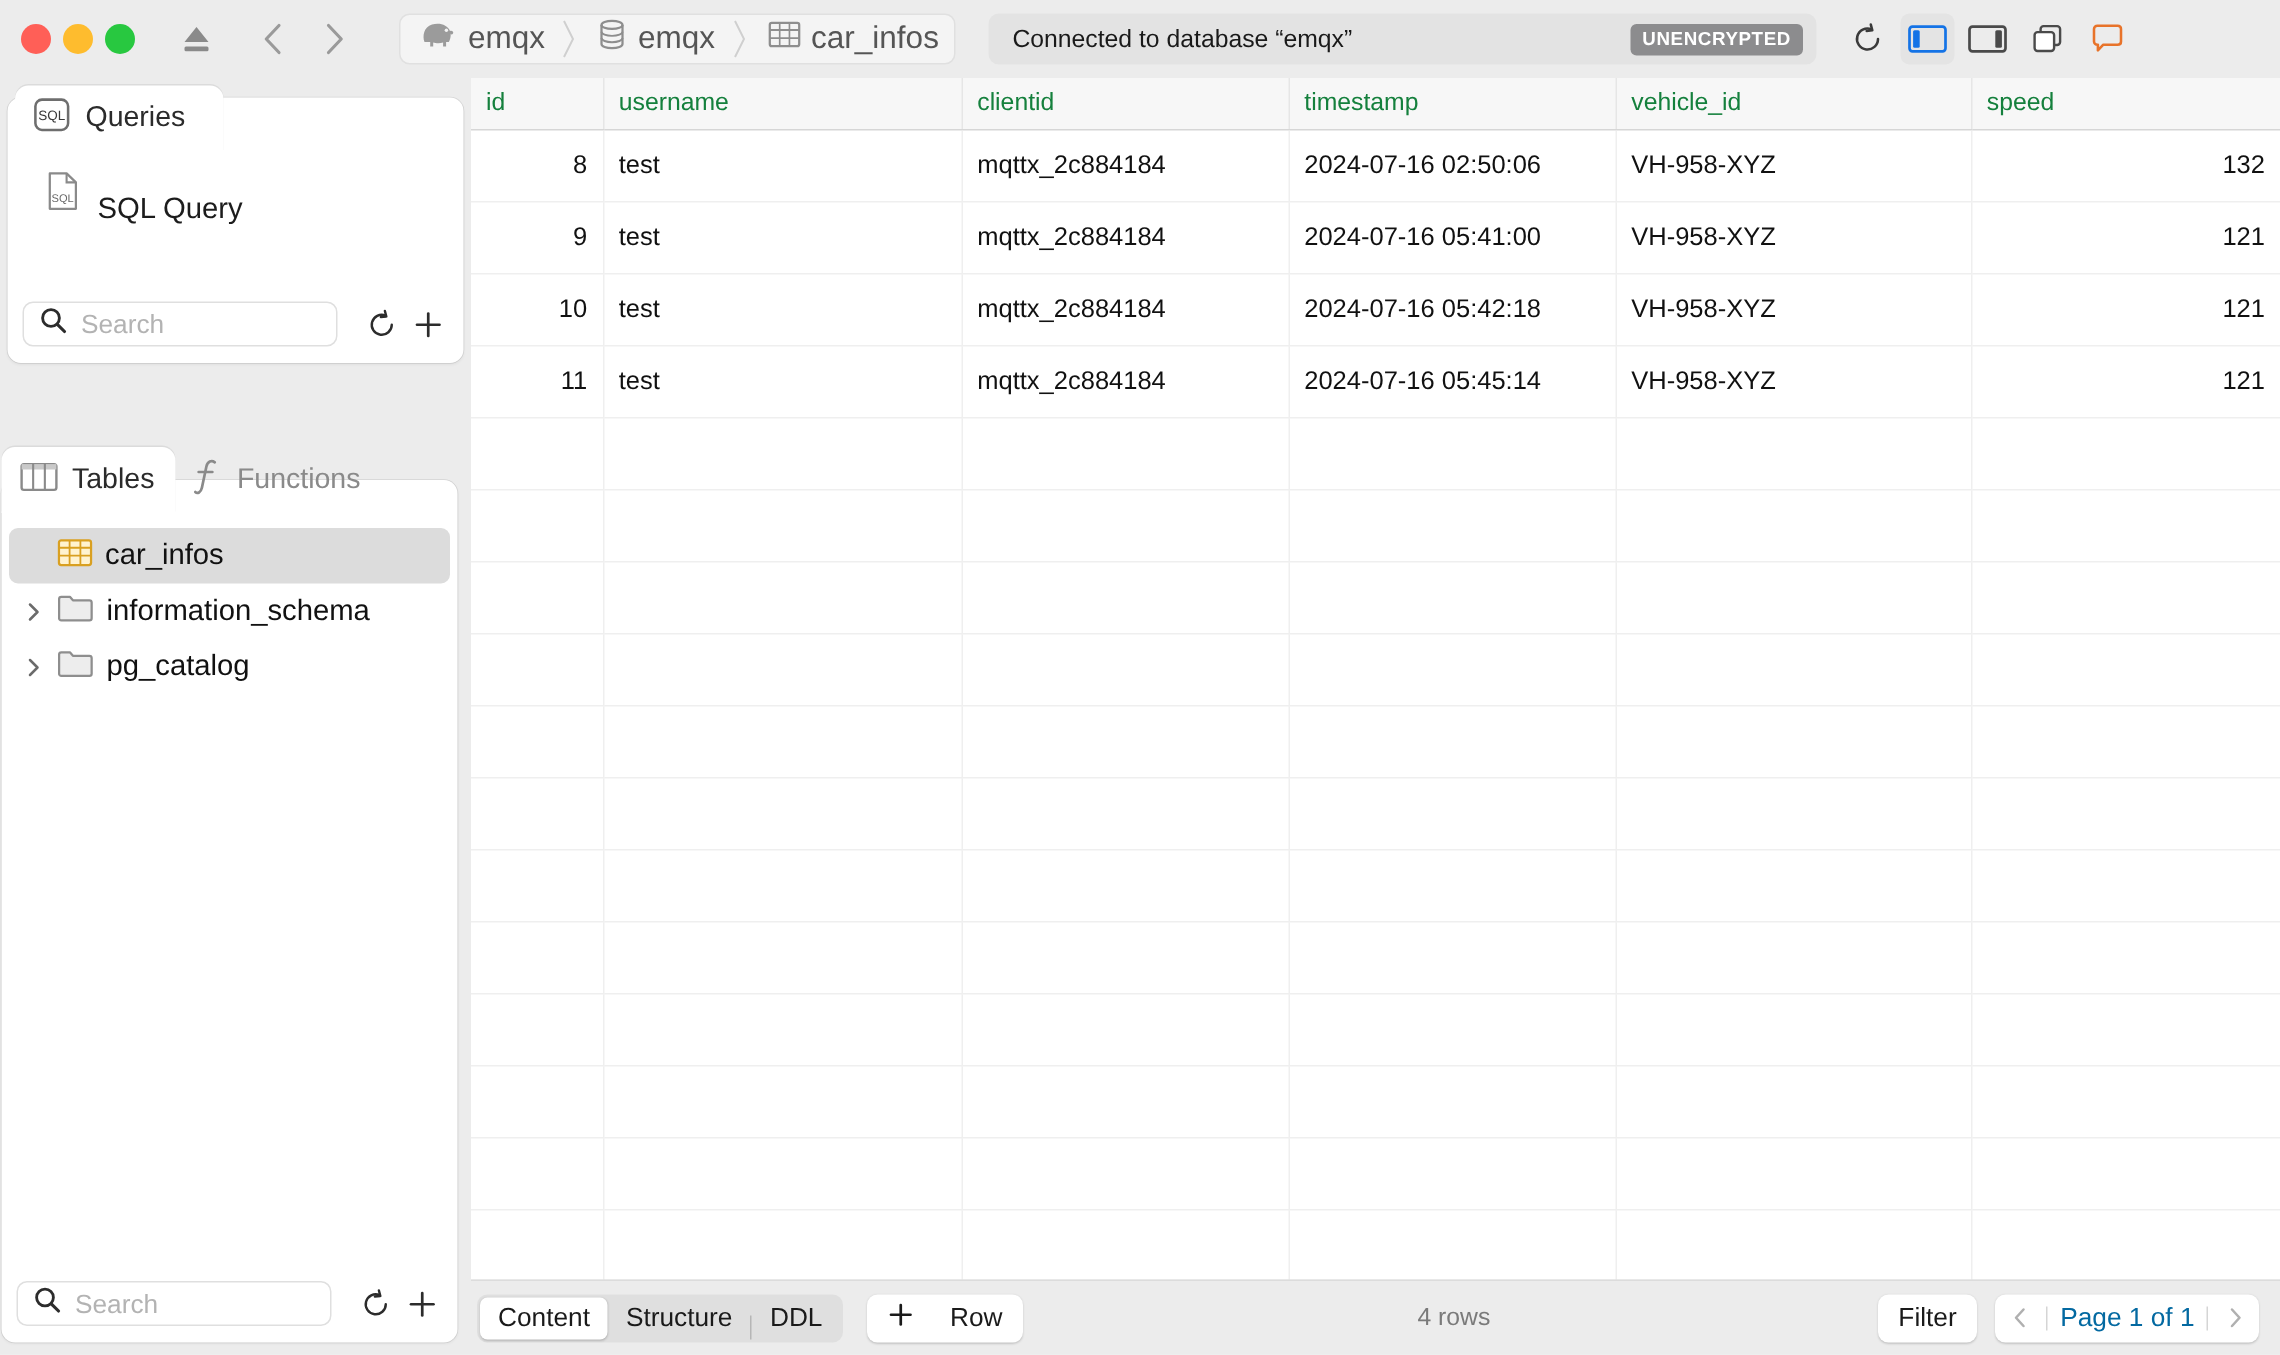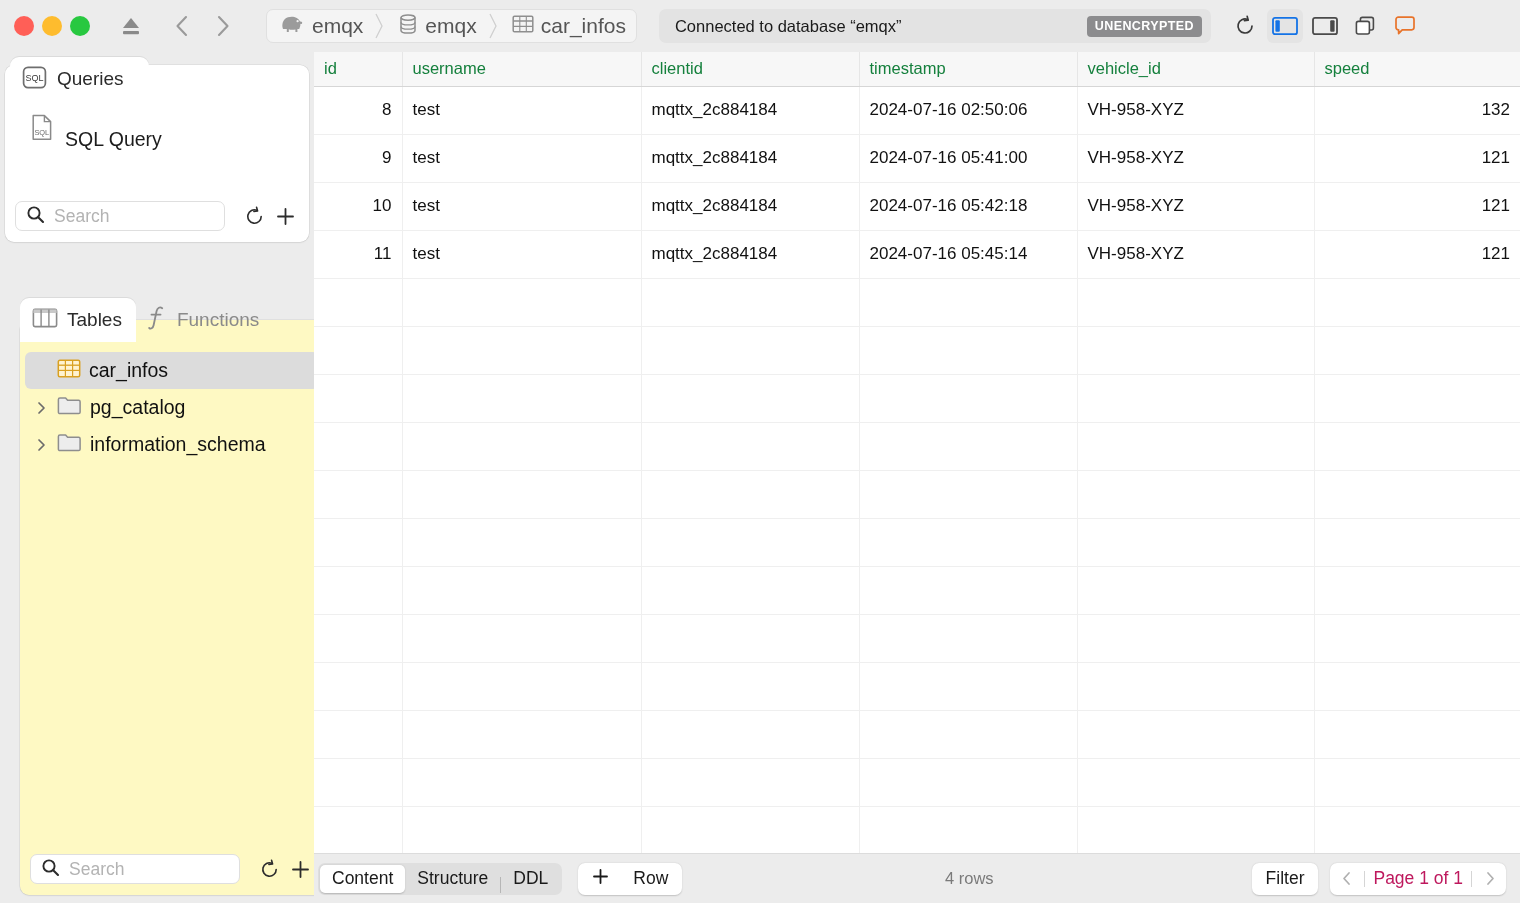--- a/index.html
+++ b/index.html
@@ -92,22 +92,22 @@
   .searchfield {
     width: 216px; height: 30px; border-radius: 7px;
     background: #FFFFFF; border: 1px solid #DFDFDF;
     display: flex; align-items: center; gap: 9px; padding-left: 10px;
   }
   .search-ph { font-size: 17.5px; color: #B3B3B3; }
   .sb-icon { width: 32px; height: 30px; display:flex; align-items:center; justify-content:center; }
 
   
   .tcard {
-    position: absolute; left: 20px; top: 268px; width: 304px; height: 575px;
-    background: #fef9c3; border-radius: 9px;
+    position: absolute; left: 1px; top: 268px; width: 304px; height: 575px;
+    background: #ffffff; border-radius: 9px;
     box-shadow: 0 0 0 0.5px rgba(0,0,0,0.10), 0 1px 2px rgba(0,0,0,0.05);
   }
   .tabstrip {
     position: absolute; left: 0px; top: -22px; height: 44px;
     display: flex; align-items: flex-end;
   }
   .ttab {
     height: 44px; border-radius: 9px 9px 0 0;
     display: flex; align-items: center; gap: 9px; padding: 0 14px 0 12px;
   }
@@ -169,21 +169,21 @@
     box-shadow: 0 0.5px 1.5px rgba(0,0,0,0.18);
     display: flex; align-items: center; gap: 24px;
     padding: 0 14px; font-size: 17.5px; color: #1A1A1A;
   }
   .rowcount { font-size: 16.5px; color: #7A7A7A; }
   .pager {
     height: 32px; border-radius: 7px; background: #FFFFFF;
     box-shadow: 0 0.5px 1.5px rgba(0,0,0,0.18);
     display: flex; align-items: center; padding: 0 6px; gap: 8px;
   }
-  .pager .label { font-size: 17.5px; color: #be185d; }
+  .pager .label { font-size: 17.5px; color: #0369a1; }
   .pager .vdiv { width: 1px; height: 16px; background: #D5D5D5; }
   .pg-arrow { width: 20px; display:flex; align-items:center; justify-content:center; }
   .flexsp { flex: 1; }
   .right-group { display: flex; align-items: center; gap: 12px; margin-right: 14px; }
 </style>
 </head>
 <body>
 
 <div id="app">
 
@@ -394,35 +394,35 @@
           <span class="disclosure">
             <svg width="9" height="14" viewBox="0 0 9 14">
                 <path d="M2 2 L7 7 L2 12" stroke="#6B6B6B" stroke-width="1.7" fill="none" stroke-linecap="round" stroke-linejoin="round"></path>
               </svg>
           </span>
           <span>
             <svg width="25" height="21" viewBox="0 0 25 21">
               <path d="M1.4 4.4 C1.4 3.5 2 2.9 2.9 2.9 L8.6 2.9 L10.6 5.2 L21.6 5.2 C22.5 5.2 23.1 5.8 23.1 6.7 L23.1 17.2 C23.1 18 22.5 18.6 21.6 18.6 L2.9 18.6 C2 18.6 1.4 18 1.4 17.2 Z" fill="#EDEDED" stroke="#8E8E8E" stroke-width="1.5" stroke-linejoin="round"></path>
             </svg>
           </span>
-          <span class="trow-label">pg_catalog</span>
+          <span class="trow-label">information_schema</span>
         </div>
 
         <div class="trow">
           <span class="disclosure">
             <svg width="9" height="14" viewBox="0 0 9 14">
                 <path d="M2 2 L7 7 L2 12" stroke="#6B6B6B" stroke-width="1.7" fill="none" stroke-linecap="round" stroke-linejoin="round"></path>
               </svg>
           </span>
           <span>
             <svg width="25" height="21" viewBox="0 0 25 21">
               <path d="M1.4 4.4 C1.4 3.5 2 2.9 2.9 2.9 L8.6 2.9 L10.6 5.2 L21.6 5.2 C22.5 5.2 23.1 5.8 23.1 6.7 L23.1 17.2 C23.1 18 22.5 18.6 21.6 18.6 L2.9 18.6 C2 18.6 1.4 18 1.4 17.2 Z" fill="#EDEDED" stroke="#8E8E8E" stroke-width="1.5" stroke-linejoin="round"></path>
             </svg>
           </span>
-          <span class="trow-label">information_schema</span>
+          <span class="trow-label">pg_catalog</span>
         </div>
       </div>
 
       <div class="searchbar-wrap">
         <div class="searchfield">
           <span>
             <svg width="19" height="19" viewBox="0 0 19 19">
               <circle cx="8" cy="8" r="5.6" fill="none" stroke="#2C2C2C" stroke-width="1.9"></circle>
               <line x1="12.2" y1="12.2" x2="17" y2="17" stroke="#2C2C2C" stroke-width="2.1" stroke-linecap="round"></line>
             </svg>

